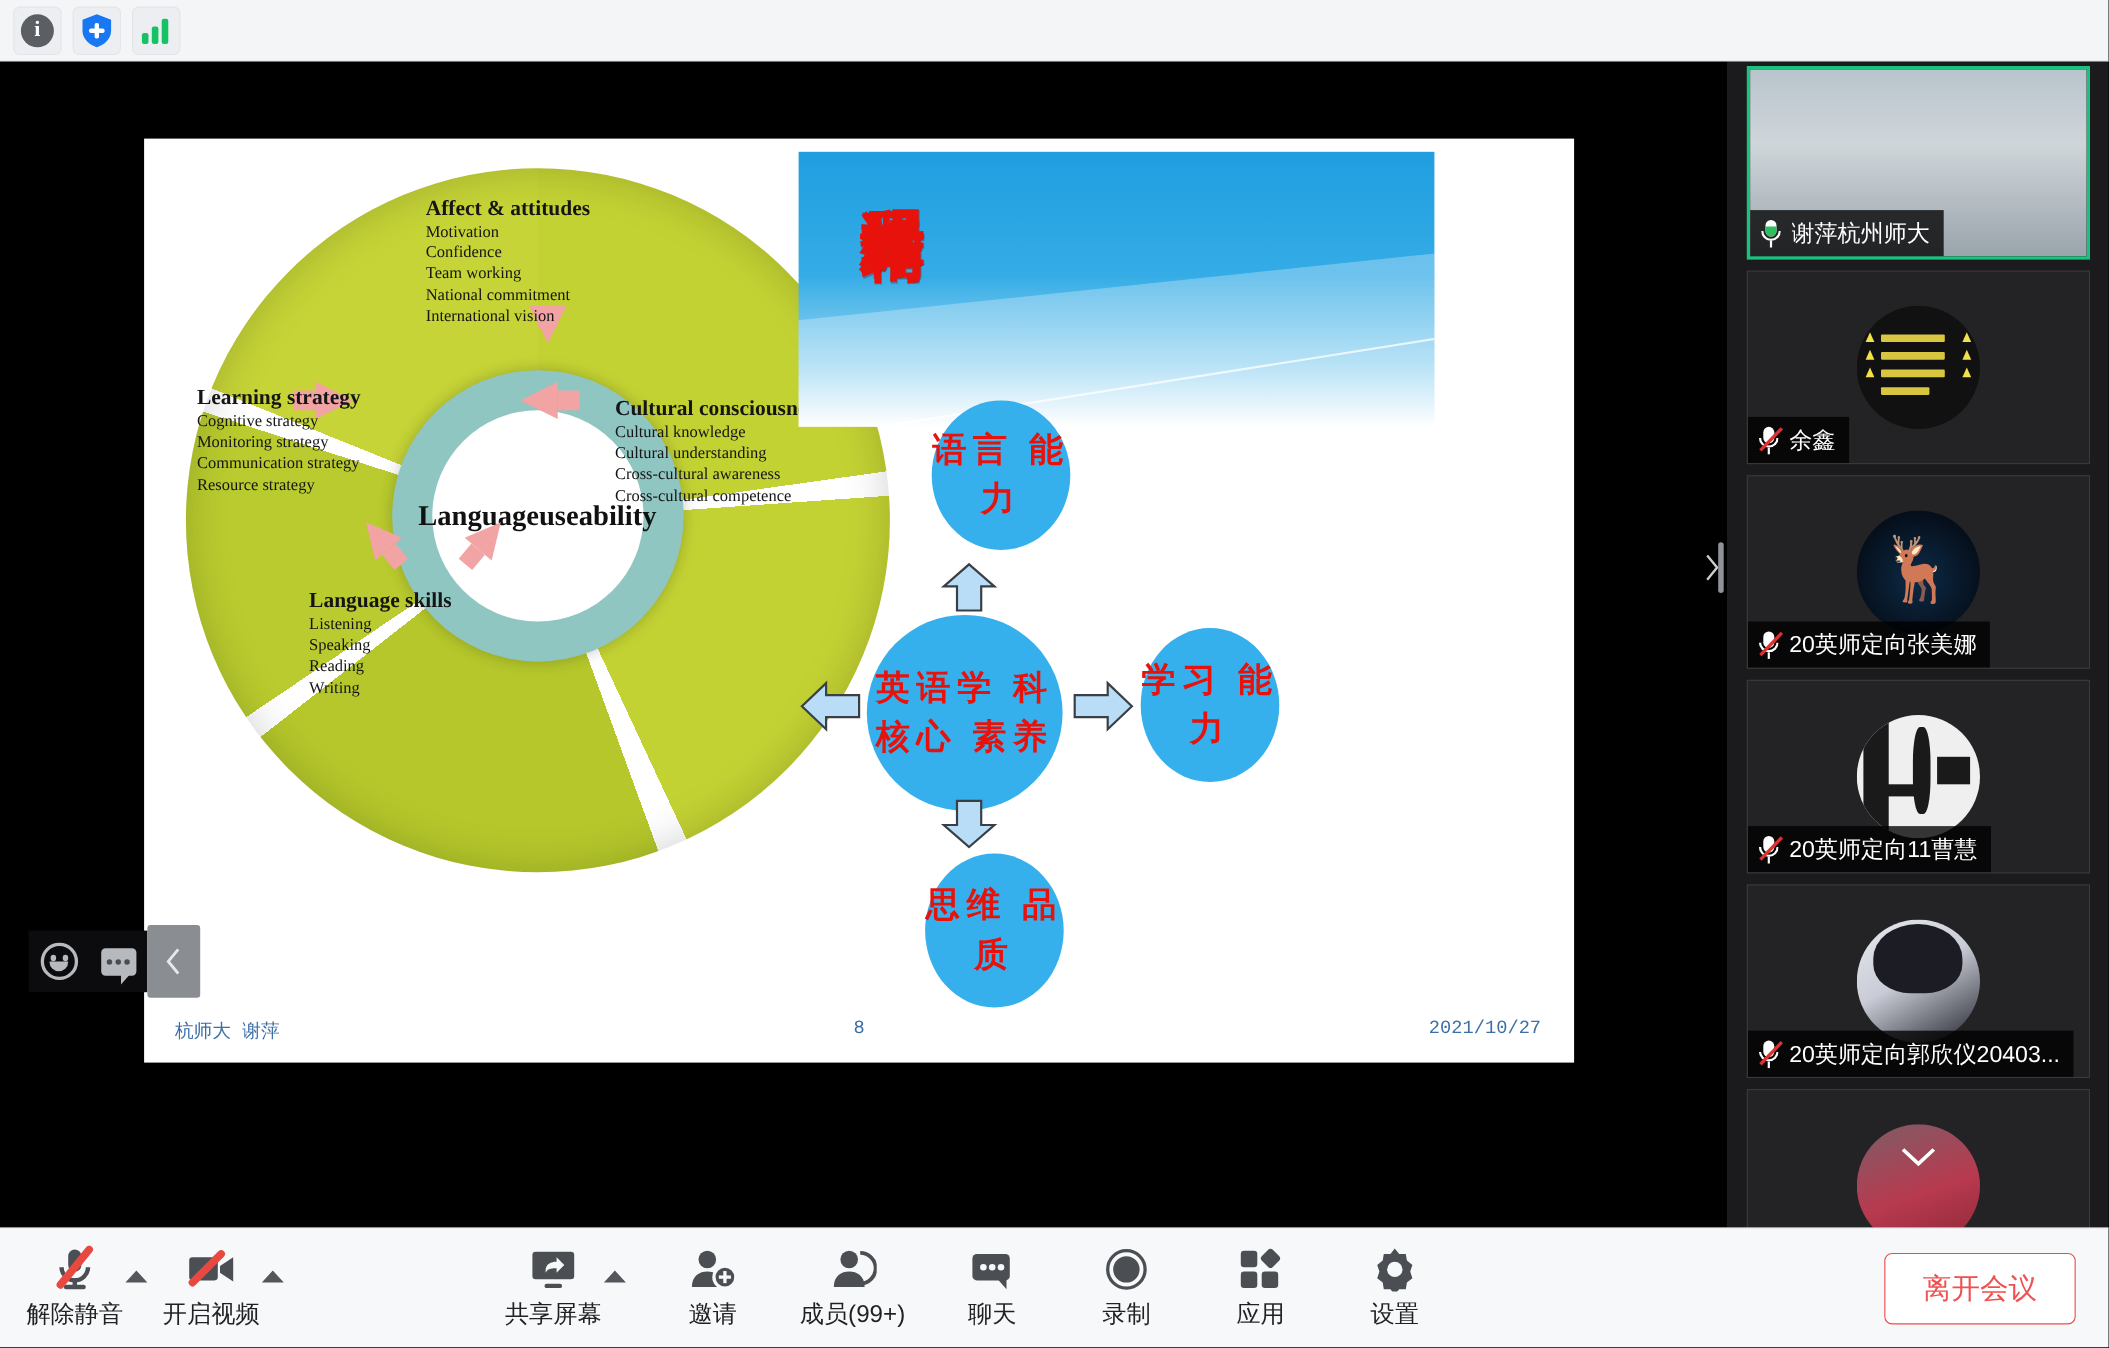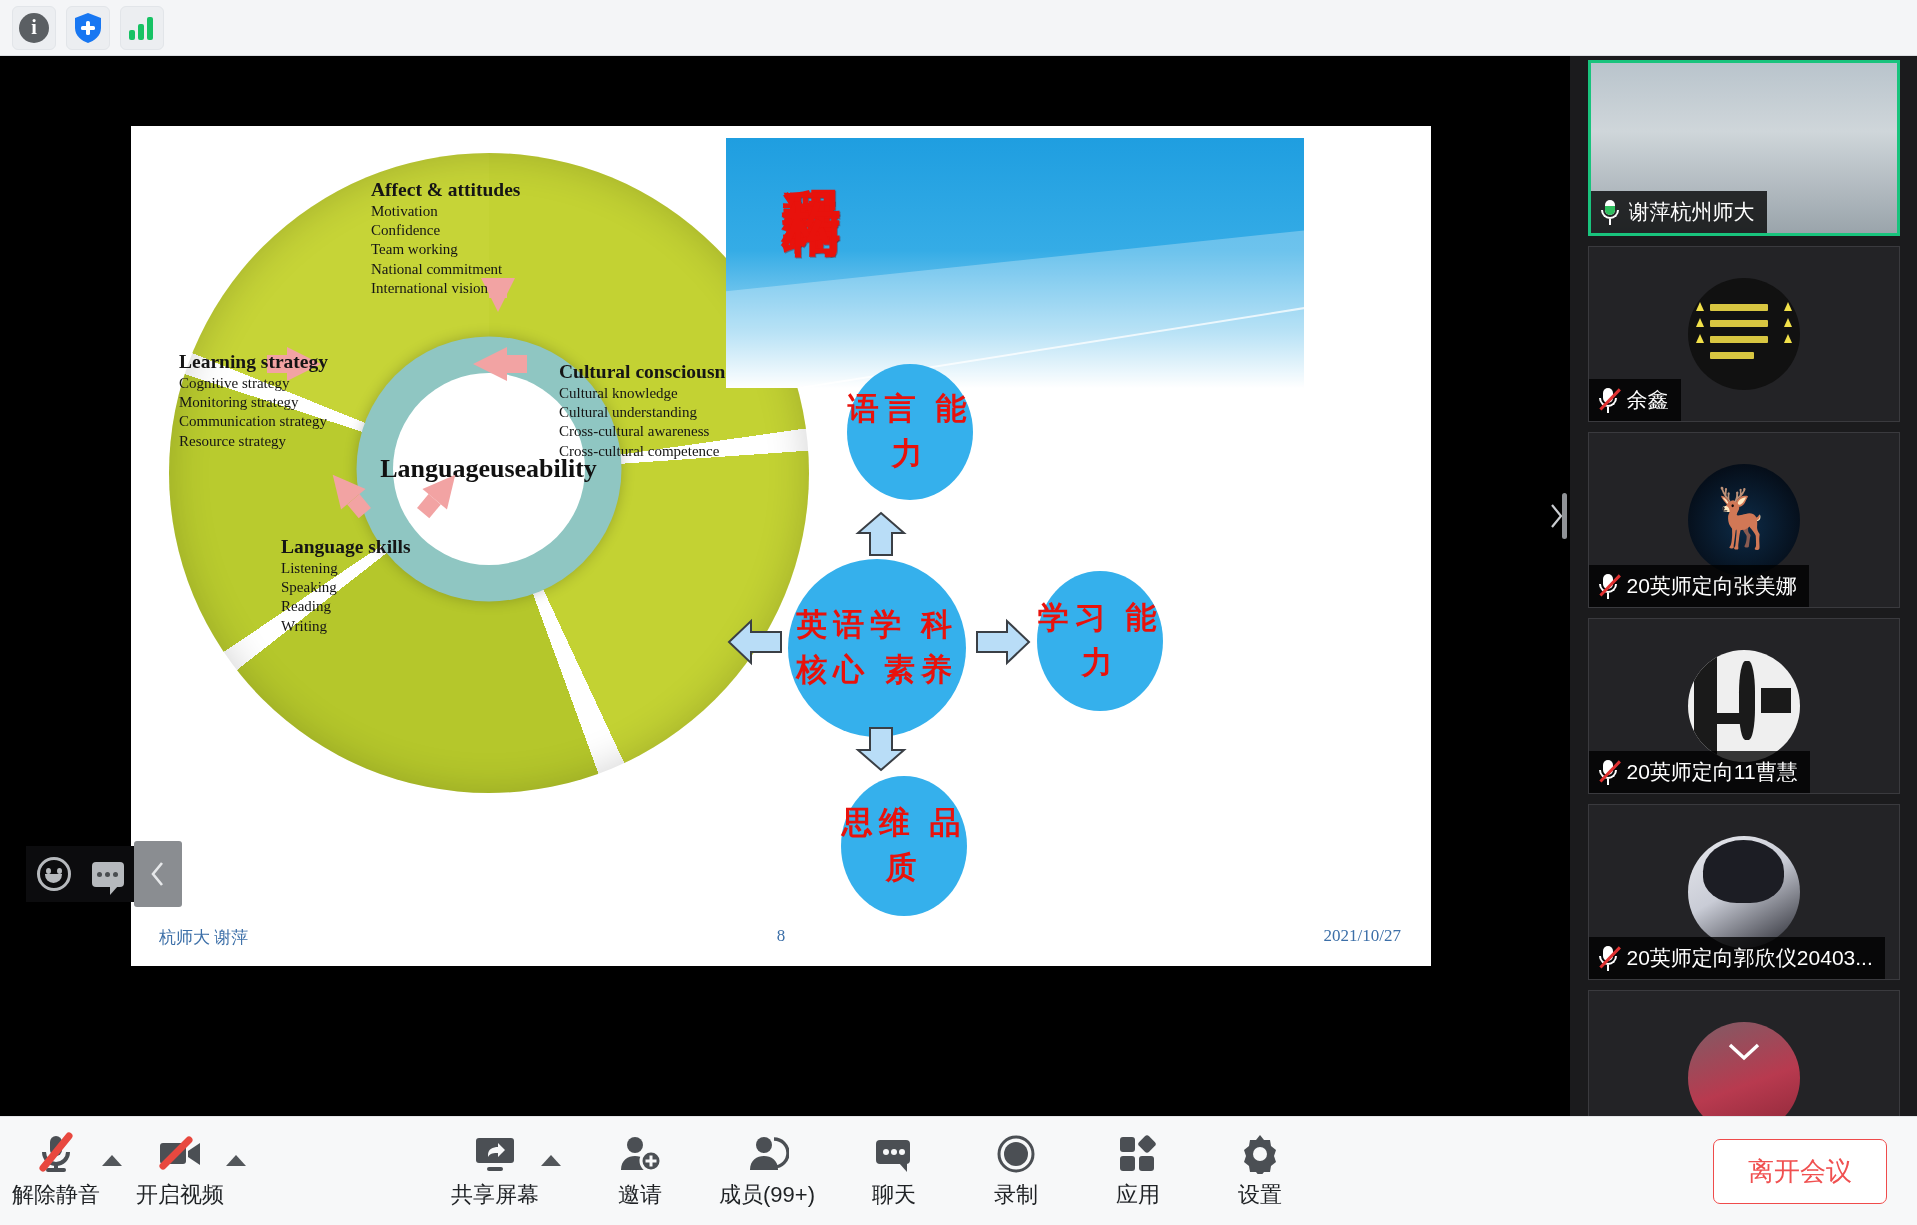--- a/index.html
+++ b/index.html
@@ -107,21 +107,21 @@
   .pk-a-bl::after { content:""; position:absolute; left:-8px; top:32px; width:16px; height:18px; background:#f2a3a3; }
   .pk-a-br {
     left: 278px; top: 330px; transform: rotate(40deg);
     border-left: 16px solid transparent; border-right: 16px solid transparent; border-bottom: 32px solid #f2a3a3;
   }
   .pk-a-br::after { content:""; position:absolute; left:-8px; top:32px; width:16px; height:18px; background:#f2a3a3; }
 
   .seg { position: absolute; font-family: "Liberation Serif", serif; color: #151515; }
   .seg .seg-title { font-weight: bold; font-size: 19.5px; margin-bottom: 1px; }
   .seg .seg-item { font-size: 15px; line-height: 1.28; }
-  #seg-affect { left: 220px; top: 38px; }
+  #seg-affect { left: 236px; top: 38px; }
   #seg-learning { left: 28px; top: 210px; }
   #seg-cultural { left: 408px; top: 220px; }
   #seg-skills { left: 130px; top: 395px; }
   #seg-knowledge { left: 322px; top: 396px; }
 
   
   #bluepanel {
     position: absolute; left: 595px; top: 12px; width: 578px; height: 250px;
     background: linear-gradient(180deg,#1f9ee0 0%, #35ace6 45%, #9fd8f3 78%, #ffffff 100%);
     overflow: hidden;
@@ -154,21 +154,21 @@
   #b-culture  { left: 460px; top: 445px; width: 126px; height: 140px; font-size: 31px; }
   #b-core     { left: 657px; top: 433px; width: 178px; height: 178px; font-size: 31px; }
   #b-learning { left: 906px; top: 445px; width: 126px; height: 140px; font-size: 31px; }
   #b-thinking { left: 710px; top: 650px; width: 126px; height: 140px; font-size: 31px; }
 
   .blk-arrow { position: absolute; }
   .blk-arrow svg { display: block; }
 
   .slide-footer { position: absolute; left: 0; bottom: 18px; width: 100%; height: 22px; }
   .slide-footer .sf {
-    position: absolute; font-family: Liberation Serif, serif;
+    position: absolute; font-family: Liberation Mono, monospace;
     font-size: 17px; color: #3c6fa8;
   }
   .sf-left { left: 28px; }
   .sf-mid { left: 50%; transform: translateX(-50%); color: #2b5e9e; }
   .sf-right { right: 30px; }
 
   
   #reaction-bar {
     position: absolute; left: 26px; top: 790px; width: 108px; height: 56px;
     background: #0c0c0e; display: flex; align-items: center; justify-content: space-around;
@@ -247,21 +247,21 @@
   #bottombar {
     position: absolute; left: 0; bottom: 0; width: 1917px; height: 109px;
     background: #f7f8f9; border-top: 1px solid #e3e5e8;
     display: flex; align-items: center;
   }
   .ctl { display: flex; flex-direction: column; align-items: center; justify-content: center; gap: 6px; min-width: 86px; }
   .ctl .lbl { font-size: 22px; color: #1f2225; font-family: "Liberation Sans", sans-serif; white-space: nowrap; }
   .ctl .ico { height: 42px; display: flex; align-items: flex-end; justify-content: center; }
   .ctl-wrap { display: flex; align-items: center; gap: 2px; }
   .chev-up { width: 0; height: 0; border-left: 10px solid transparent; border-right: 10px solid transparent; border-bottom: 11px solid #53575b; margin-bottom: 22px; }
-  #bottom-left { display: flex; align-items: center; gap: 14px; padding-left: 12px; }
+  #bottom-left { display: flex; align-items: center; gap: 14px; padding-left: 24px; }
   #bottom-center { display: flex; align-items: center; gap: 36px; margin: 0 auto; }
   #bottom-right { margin-left: auto; padding-right: 30px; }
   #leave-btn {
     border: 1.6px solid #ef4b4b; border-radius: 7px; padding: 14px 34px;
     color: #f05050; font-size: 26px; background: #fff; font-family: "Liberation Sans", sans-serif;
   }
   .icon-dark { fill: #4b4f54; }
   .strike { stroke: #e8483f; stroke-width: 7; stroke-linecap: round; }
 </style>
 </head>

